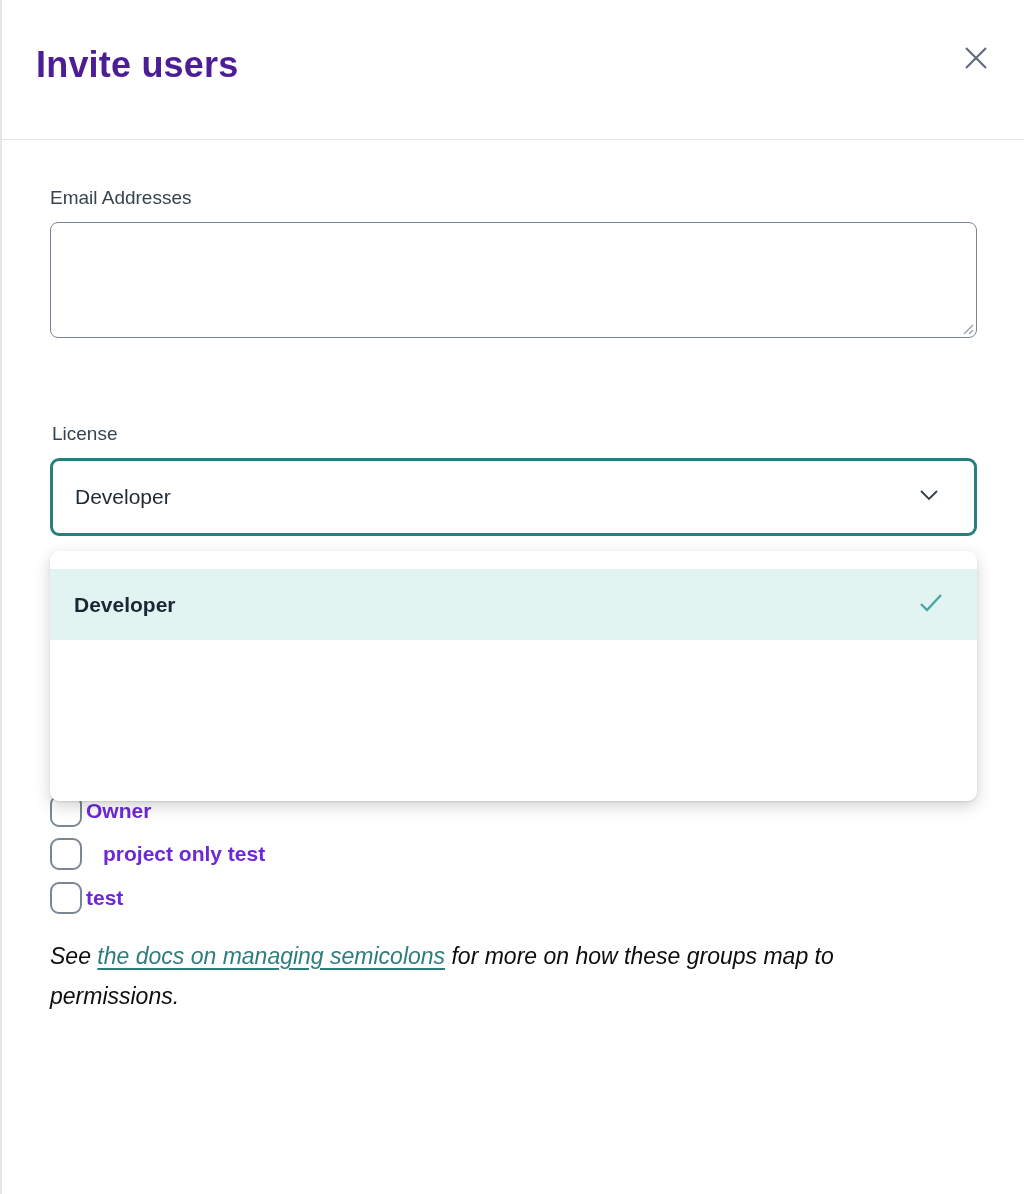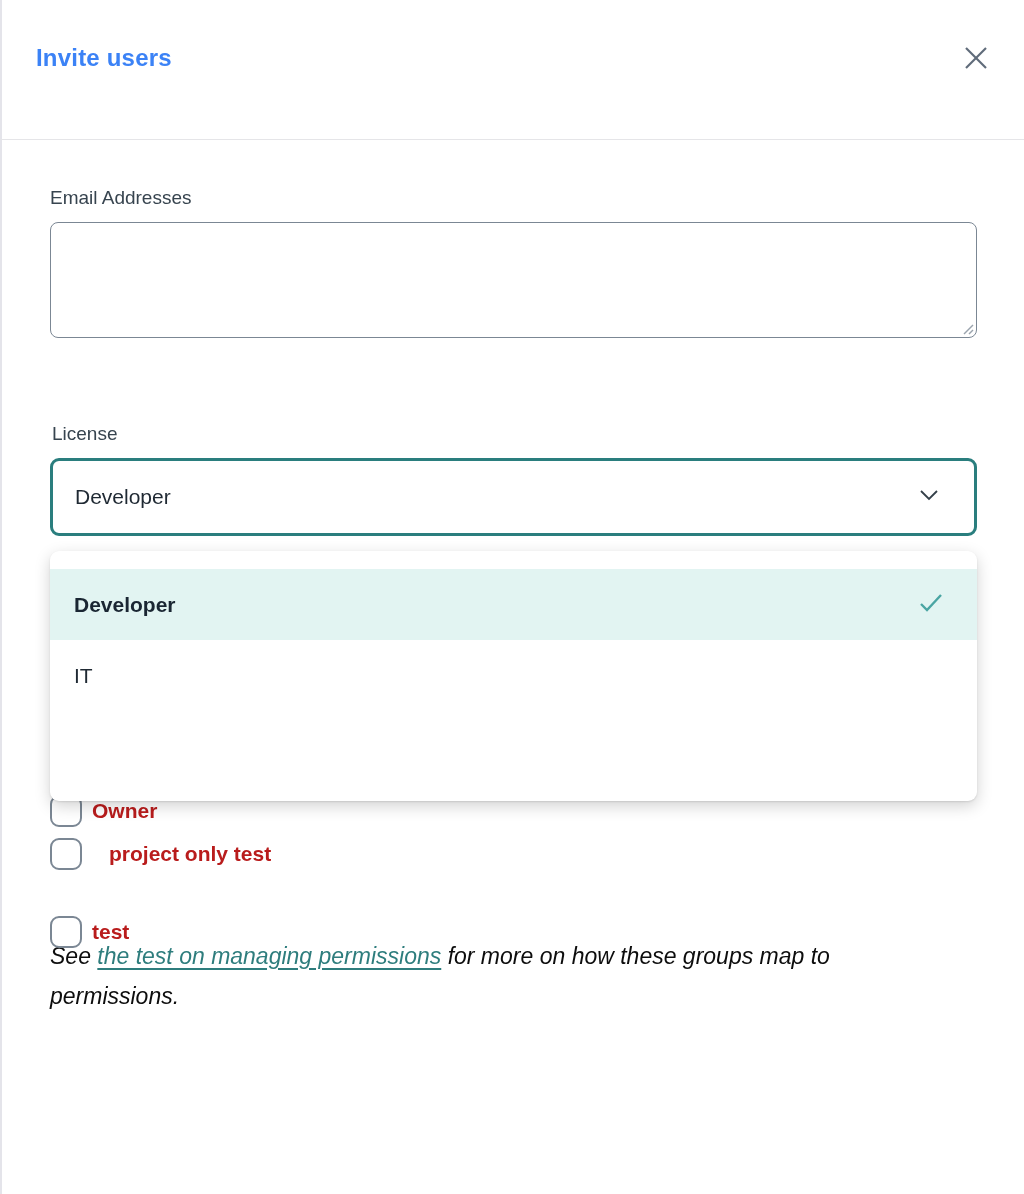--- a/index.html
+++ b/index.html
@@ -10,21 +10,21 @@
     overflow: hidden;
   }
   .screen { position: relative; width: 1024px; height: 1194px; background: #fff; }
   .left-edge {
     position: absolute; left: 0; top: 0; width: 2px; height: 100%;
     background: #e4e4ea;
   }
   
   .modal-title {
     position: absolute; left: 36px; top: 44px;
-    font-size: 24px; font-weight: 700; color: #3b82f6;
+    font-size: 36px; font-weight: 700; color: #4c1d95;
     letter-spacing: 0.2px;
   }
   .close-btn {
     position: absolute; right: 30px; top: 42px;
     width: 36px; height: 36px; cursor: pointer;
     display: flex; align-items: center; justify-content: center;
   }
   .header-divider {
     position: absolute; left: 0; top: 139px; width: 100%; height: 1px;
     background: #e5e5e8;
@@ -83,25 +83,25 @@
   .dropdown-option .check { position: absolute; right: 32px; top: 50%; transform: translateY(-50%); }
   
   .group-row {
     position: absolute; left: 50px; display: flex; align-items: center; z-index: 1;
   }
   .group-row .cb {
     width: 32px; height: 32px; border: 2px solid #7b8794; border-radius: 9px;
     background: #fff; cursor: pointer; flex: 0 0 auto;
   }
   .group-row .cb-label {
-    margin-left: 10px; font-size: 21px; font-weight: 700; color: #b91c1c;
+    margin-left: 4px; font-size: 21px; font-weight: 700; color: #6d28d9;
   }
   .row-owner { top: 795px; }
   .row-project { top: 838px; gap: 17px; }
-  .row-test { top: 916px; }
+  .row-test { top: 882px; }
   
   .docs-note {
     position: absolute; left: 50px; top: 936px; width: 905px;
     font-size: 23px; font-style: italic; color: #0d0d0d; line-height: 40px;
   }
   .docs-note a {
     color: #2e7d7d; text-decoration: underline; text-underline-offset: 4px; cursor: pointer;
   }
 </style>
 </head>
@@ -144,32 +144,29 @@
 
   <div class="dropdown-panel">
     <div class="dropdown-option selected">
       <span class="opt-label">Developer</span>
       <span class="check">
         <svg width="28" height="24" viewBox="0 0 28 24">
           <polyline points="4,13 10,19 24,4" fill="none" stroke="#4aa5a3" stroke-width="2.4"></polyline>
         </svg>
       </span>
     </div>
-    <div class="dropdown-option">
-      <span class="opt-label">IT</span>
-    </div>
   </div>
 
   <div class="group-row row-owner">
     <span class="cb"></span>
     <span class="cb-label">Owner</span>
   </div>
   <div class="group-row row-project">
     <span class="cb"></span>
     <span class="cb-label">project only test</span>
   </div>
   <div class="group-row row-test">
     <span class="cb"></span>
     <span class="cb-label">test</span>
   </div>
 
-  <p class="docs-note"><span>See </span><a>the test on managing permissions</a><span> for more on how these groups map to permissions.</span></p>
+  <p class="docs-note"><span>See </span><a>the docs on managing semicolons</a><span> for more on how these groups map to permissions.</span></p>
 </div>
 
 </body></html>

